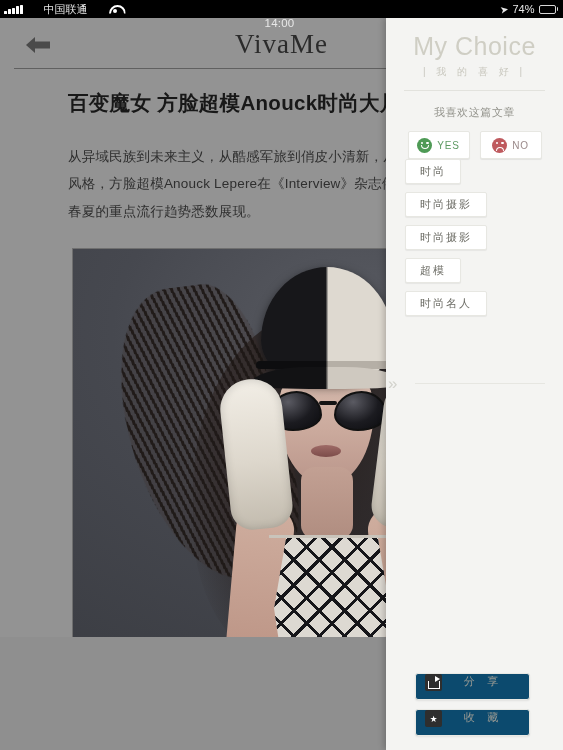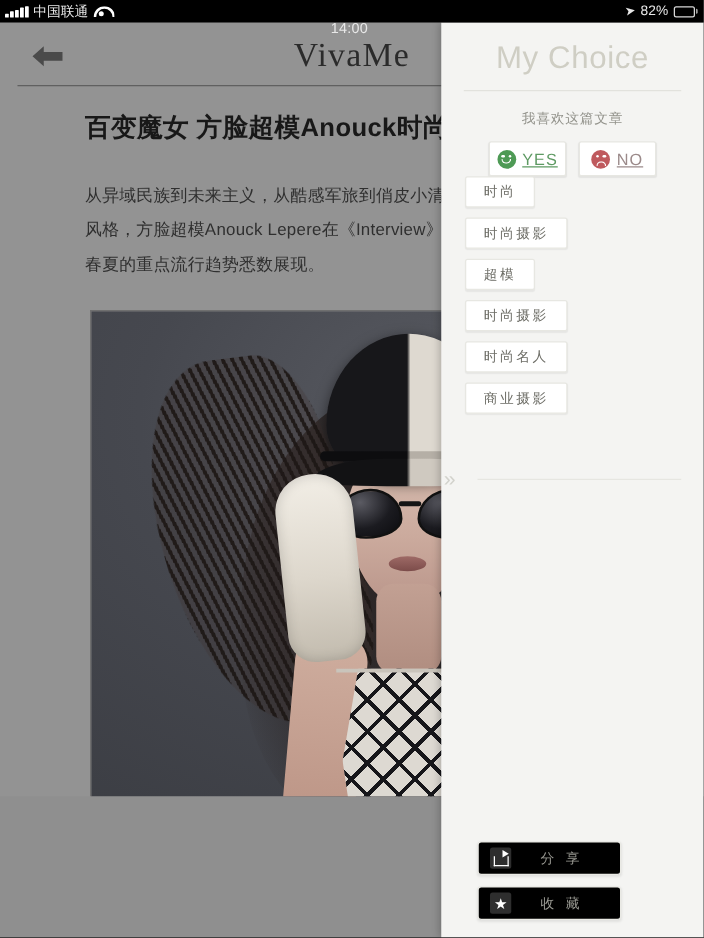--- a/index.html
+++ b/index.html
@@ -11,21 +11,21 @@
   }
   #screen { position:relative; width:563px; height:750px; overflow:hidden; background:#8f8f8f; }
 
   
   .statusbar {
     position:absolute; top:0; left:0; width:563px; height:18px;
     background:#000; color:#e8e8e8;
     display:flex; align-items:center;
     font-size:11px; z-index:50;
   }
-  .sb-left { display:flex; align-items:center; gap:4px; padding-left:4px; }
+  .sb-left { display:flex; align-items:center; gap:21px; padding-left:4px; }
   .sb-center { position:absolute; left:0; right:4px; text-align:center; font-size:11.5px; letter-spacing:.2px;margin-top:28px; }
   .sb-right { position:absolute; right:5px; display:flex; align-items:center; gap:4px; }
   .signal { display:flex; align-items:flex-end; gap:1.5px; height:9px; }
   .signal i { display:block; width:2.5px; background:#fff; border-radius:.5px; }
   .signal i:nth-child(1){height:3px;} .signal i:nth-child(2){height:4.5px;}
   .signal i:nth-child(3){height:6px;} .signal i:nth-child(4){height:7.5px;}
   .signal i:nth-child(5){height:9px;}
   .carrier { font-size:11px; }
   .wifi { width:13px; height:10px; position:relative; }
   .wifi::before{
@@ -175,21 +175,21 @@
     background:
       repeating-linear-gradient(90deg, transparent 0 26px, #131316 26px 30px),
       repeating-linear-gradient(0deg, transparent 0 24px, #131316 24px 28px);
   }
   .ph-shoulder-line {
     position:absolute; left:196px; top:286px; width:126px; height:3px; background:#c9c4bb;
   }
 
   
   .panel {
-    position:absolute; top:18px; right:0; width:210px; height:732px;
+    position:absolute; top:18px; right:0; width:177px; height:732px;
     background:#f4f4f2;
     box-shadow:-2px 0 6px rgba(0,0,0,.22);
     z-index:20;
   }
   .panel-title {
     margin-top:14px; text-align:center;
     font-size:25px; color:#cfcec4; letter-spacing:.5px; font-weight:normal;
   }
   .panel-subtitle {
     margin-top:4px; text-align:center;
@@ -210,21 +210,21 @@
   .face.no  { background:#bf5a5e; }
   .face .eye { position:absolute; top:4px; width:2.6px; height:2.6px; background:#fff; border-radius:50%; }
   .face .eye.l{left:3.4px;} .face .eye.r{right:3.4px;}
   .face .mouth {
     position:absolute; left:3.4px; width:8px; height:4px;
     border:1.4px solid #fff; border-top:none;
     border-radius:0 0 8px 8px;
   }
   .face.yes .mouth { top:7.5px; }
   .face.no .mouth { top:9.5px; border:1.4px solid #fff; border-bottom:none; border-radius:8px 8px 0 0; }
-  .vote-label { font-size:13px; letter-spacing:.8px;text-decoration:underline; }
+  .vote-label { font-size:10px; letter-spacing:.8px; }
   .vote-btn.yes .vote-label { color:#5e9a63; }
   .vote-btn.no  .vote-label { color:#9b8a8a; }
 
   .tag-list { padding-left:19px; }
   .tag-btn {
     background:#fff; border:1px solid #e7e7e2; border-radius:2px;
     box-shadow:0 1px 1px rgba(0,0,0,.06);
     height:25px; margin-bottom:8px;
     display:inline-flex; align-items:center; justify-content:center;
     padding:0 14px; font-size:11px; color:#6d6d66; letter-spacing:2px;
@@ -235,23 +235,23 @@
   .collapse-handle {
     position:absolute; left:2px; top:356px;
     font-size:17px; color:#d2d2cc; letter-spacing:-3px; cursor:pointer;
   }
   .panel-rule2 {
     position:absolute; left:29px; right:18px; top:365px; height:1px; background:#e6e6e1;
   }
 
   .action-list { position:absolute; left:29px; bottom:14px; width:115px; }
   .action-btn {
-    width:115px; height:27px; background:#000000; border:1px solid #e9e9e4; border-radius:3px;
+    width:115px; height:27px; background:#0c4a6e; border:1px solid #e9e9e4; border-radius:3px;
     box-shadow:0 1px 2px rgba(0,0,0,.08);
-    display:flex; align-items:center; margin-bottom:9px; cursor:pointer;
+    display:flex; margin-bottom:9px; cursor:pointer;font-family:Liberation Mono, monospace;
   }
   .action-btn:last-child { margin-bottom:0; }
   .act-icon {
     width:17px; height:17px; margin-left:9px; border-radius:2px;
     background:#2e2e2e; position:relative; flex:none;
     display:flex; align-items:center; justify-content:center;
     color:#fff; font-size:10px; line-height:1;
   }
   .act-label {
     flex:1; text-align:center; font-size:11px; color:#9a9a93; letter-spacing:3px; padding-right:6px;
@@ -293,21 +293,21 @@
           <i></i>
           <i></i>
           <i></i>
       </span>
       <span class="carrier">中国联通</span>
       <span class="wifi"></span>
     </div>
     <div class="sb-center">14:00</div>
     <div class="sb-right">
       <span class="loc-arrow">➤</span>
-      <span>82%</span>
+      <span>74%</span>
       <span class="batt">
         <span class="batt-body"><span class="batt-fill" style="width:82%"></span></span>
         <span class="batt-cap"></span>
       </span>
     </div>
   </div>
 
   <div class="article">
 
     <div class="topbar">
@@ -346,20 +346,21 @@
         <div class="ph-dress-top"></div>
         <div class="ph-shoulder-line"></div>
         <div class="ph-skirt"></div>
       </div>
     </div>
   </div>
 
   <div class="panel">
 
     <div class="panel-title">My Choice</div>
+    <div class="panel-subtitle">| 我 的 喜 好 |</div>
     <div class="panel-rule"></div>
 
     <div class="panel-section-label">我喜欢这篇文章</div>
 
     <div class="vote-row">
       <div class="vote-btn yes">
         <span class="face yes">
           <span class="eye l"></span>
             <span class="eye r"></span>
             <span class="mouth"></span>
@@ -373,24 +374,23 @@
             <span class="mouth"></span>
         </span>
         <span class="vote-label">NO</span>
       </div>
     </div>
 
 
     <div class="tag-list">
       <div class="tag-row"><span class="tag-btn">时尚</span></div>
       <div class="tag-row"><span class="tag-btn">时尚摄影</span></div>
+      <div class="tag-row"><span class="tag-btn">时尚摄影</span></div>
       <div class="tag-row"><span class="tag-btn">超模</span></div>
-      <div class="tag-row"><span class="tag-btn">时尚摄影</span></div>
       <div class="tag-row"><span class="tag-btn">时尚名人</span></div>
-      <div class="tag-row"><span class="tag-btn">商业摄影</span></div>
     </div>
 
     <div class="collapse-handle">»</div>
     <div class="panel-rule2"></div>
 
     <div class="action-list">
       <div class="action-btn">
         <span class="act-icon">
             <span class="ic-share"></span>
           </span>

